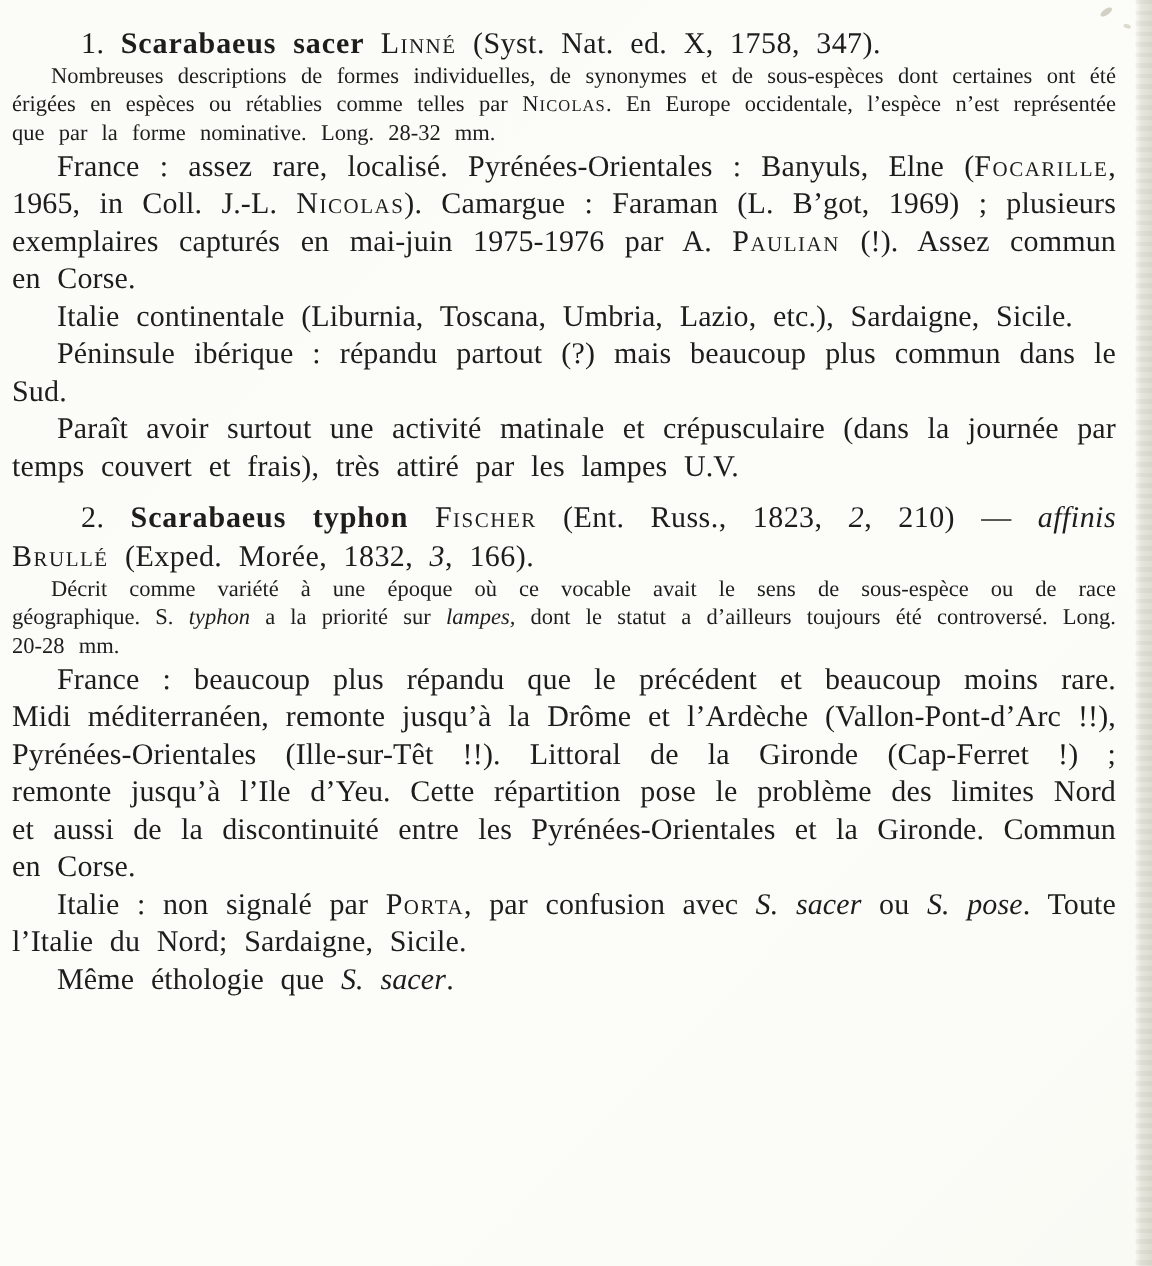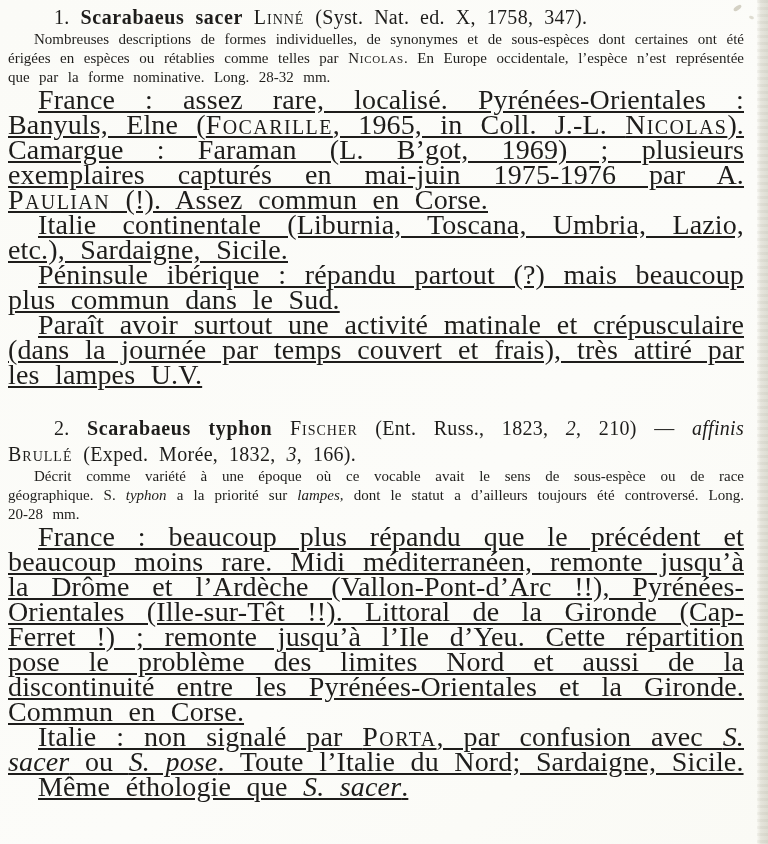--- a/index.html
+++ b/index.html
@@ -8,53 +8,52 @@
     height: 844px;
     position: relative;
     overflow: hidden;
     background: linear-gradient(135deg, #fbfbf7 0%, #fcfcf9 60%, #fafaf5 100%);
     font-family: "Liberation Serif", "DejaVu Serif", serif;
     color: #1e1d1b;
   }
   .page-inner {
     position: absolute;
     left: 8px;
-    top: 4px;
+    top: 16px;
     width: 736px;
   }
   p.blk { margin: 0; text-align: justify; }
 
   .heading {
     font-size: 20px;
     line-height: 26px;
     text-indent: 46px;
     margin-top: 15px;
     word-spacing: 0.28em;
     letter-spacing: 0.015em;
   }
-  .bodytext + .heading { margin-top: 28px; }
+  .bodytext + .heading { margin-top: 8px; }
   .heading .seg-b { letter-spacing: 0.03em; }
 
   .smallprint {
     font-size: 15px;
     line-height: 19px;
     text-indent: 26px;
     margin-top: 13px;
     margin-bottom: 11px;
     word-spacing: 0.38em;
   }
 
   .bodytext {
-    font-size: 28px;
+    font-size: 20px;
     line-height: 25px;
     text-indent: 30px;
     margin-top: 3px;
     word-spacing: 0.3em;
     letter-spacing: 0.005em;
-    text-decoration: underline;
   }
 
   .seg-n { font-weight: normal; }
   .seg-b { font-weight: bold; }
   .seg-i { font-style: italic; }
   .seg-sc { font-variant: small-caps; letter-spacing: 0.05em; }
 
   
   .scan-edge {
     position: absolute;

